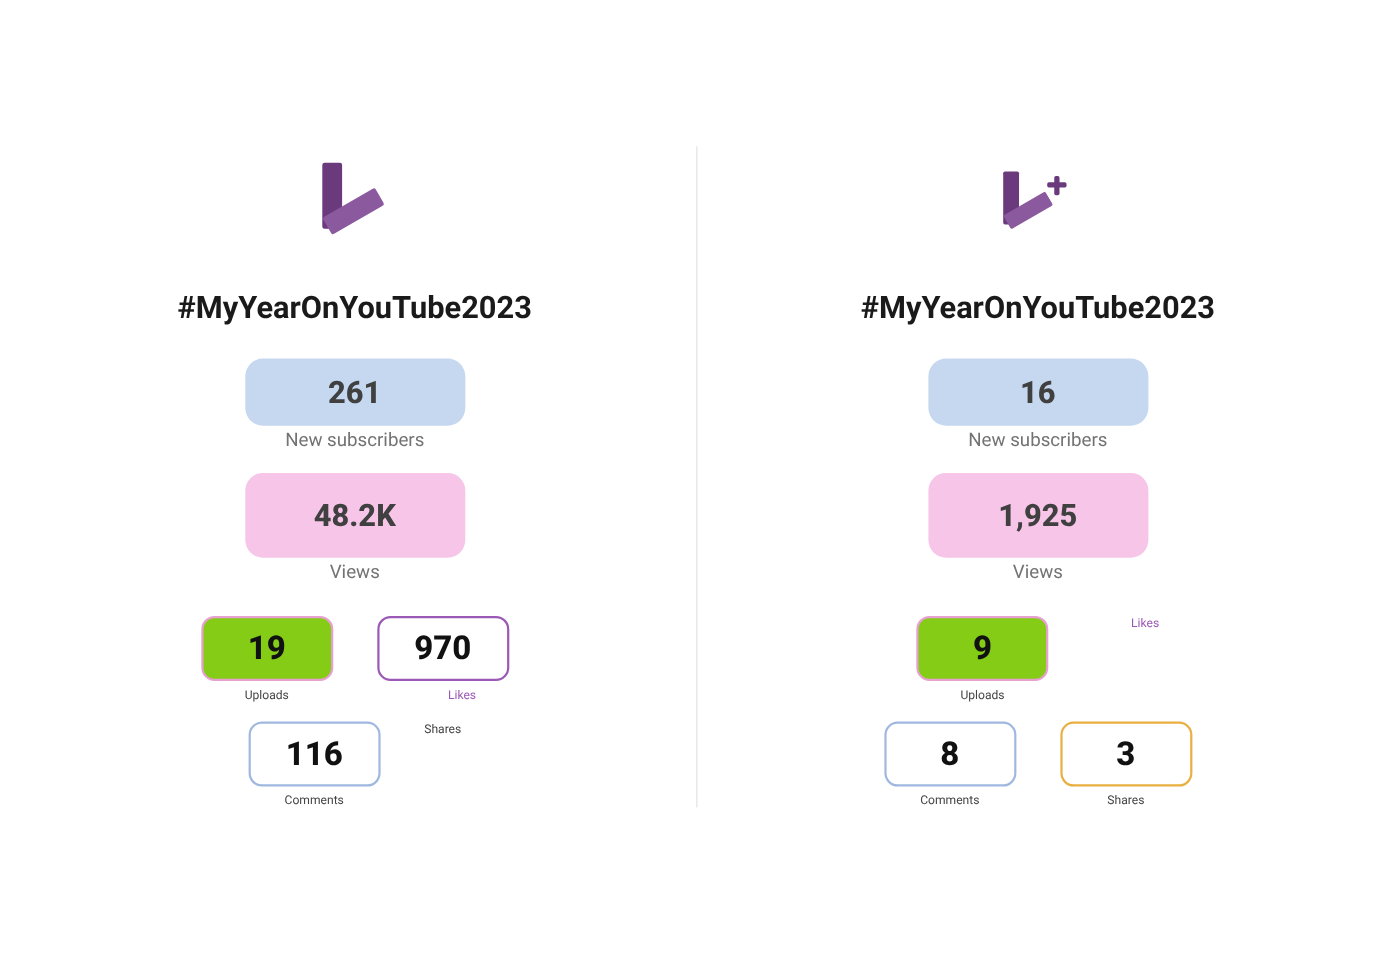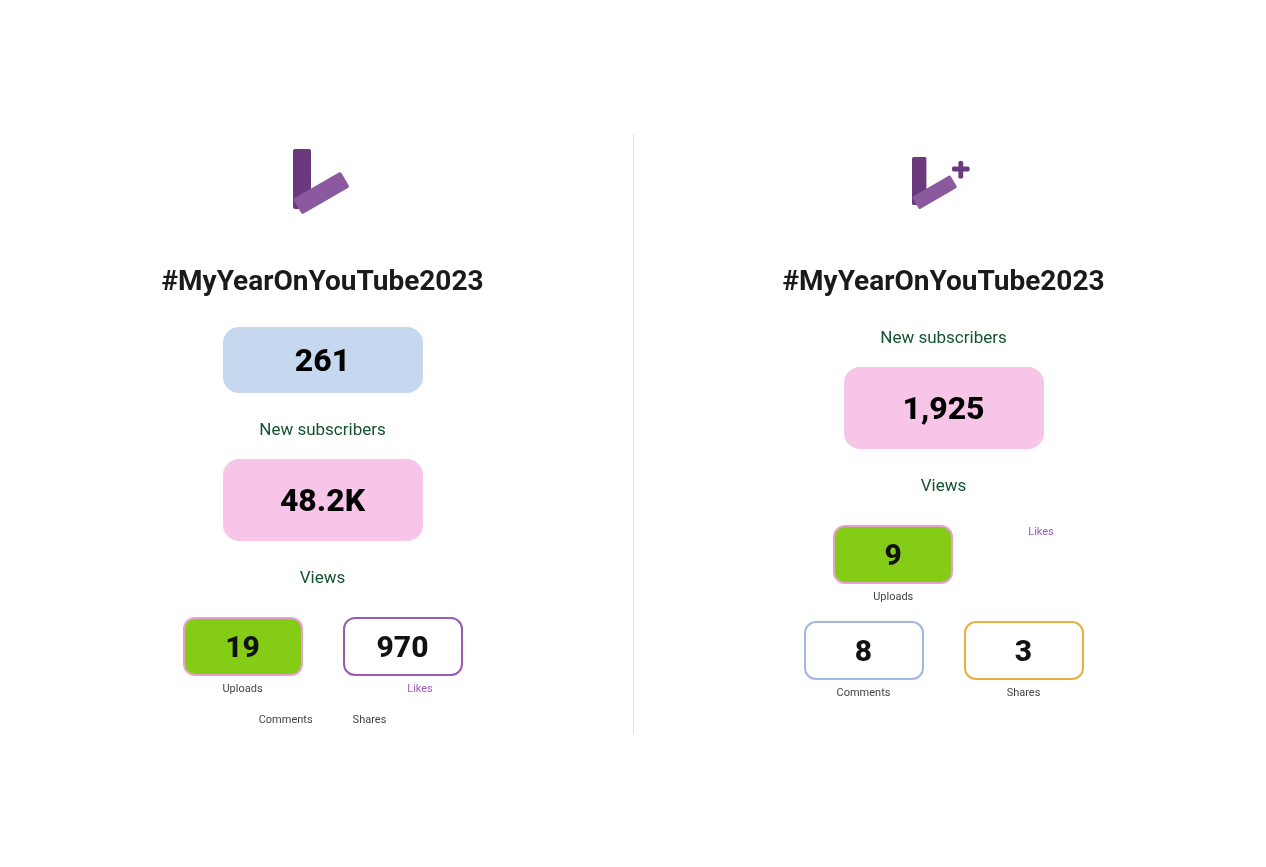--- a/index.html
+++ b/index.html
@@ -59,41 +59,41 @@
       align-items: center;
       margin-bottom: 20px;
       width: 100%;
     }
 
     .stat-badge {
       border-radius: 16px;
       display: flex;
       align-items: center;
       justify-content: center;
-      font-size: 32px;
+      font-size: 28px;
       font-weight: 800;
-      color: #000000;
-      margin-bottom: 26px;
+      color: #404040;
+      margin-bottom: 3px;
     }
 
     .stat-badge.blue {
       background: #c5d8f0;
       padding: 14px 40px;
       min-width: 200px;
     }
 
     .stat-badge.pink {
       background: #f7c5e8;
       padding: 22px 40px;
       min-width: 200px;
     }
 
     .stat-label {
       font-size: 17px;
-      color: #14532d;
+      color: #737373;
       font-weight: 400;
     }
 
     .small-stats-row {
       display: flex;
       flex-direction: row;
       justify-content: center;
       gap: 40px;
       width: 100%;
       margin-bottom: 0px;
@@ -191,20 +191,21 @@
         <div class="small-stat-label">Uploads</div>
       </div>
       <div class="small-stat-block">
         <div class="small-badge purple-border">970</div>
         <div class="small-stat-label purple">Likes</div>
       </div>
     </div>
 
     <div class="small-stats-row">
       <div class="small-stat-block">
+        <div class="small-badge blue-border">116</div>
         <div class="small-stat-label">Comments</div>
       </div>
       <div class="small-stat-block">
         <div class="small-stat-label">Shares</div>
       </div>
     </div>
   </div>
 
   <div class="divider"></div>
 
@@ -218,20 +219,21 @@
         <rect x="10" y="55" width="55" height="18" rx="2" fill="#8B5A9E" transform="rotate(-30 10 55)"></rect>
 
         <rect x="68" y="10" width="6" height="22" rx="2" fill="#6B3A7D"></rect>
         <rect x="60" y="17" width="22" height="6" rx="2" fill="#6B3A7D"></rect>
       </svg>
     </div>
 
     <div class="panel-title">#MyYearOnYouTube2023</div>
 
     <div class="stat-block">
+      <div class="stat-badge blue">16</div>
       <div class="stat-label">New subscribers</div>
     </div>
 
     <div class="stat-block">
       <div class="stat-badge pink">1,925</div>
       <div class="stat-label">Views</div>
     </div>
 
     <div class="small-stats-row" style="margin-top:10px; margin-bottom:18px;">
       <div class="small-stat-block">

